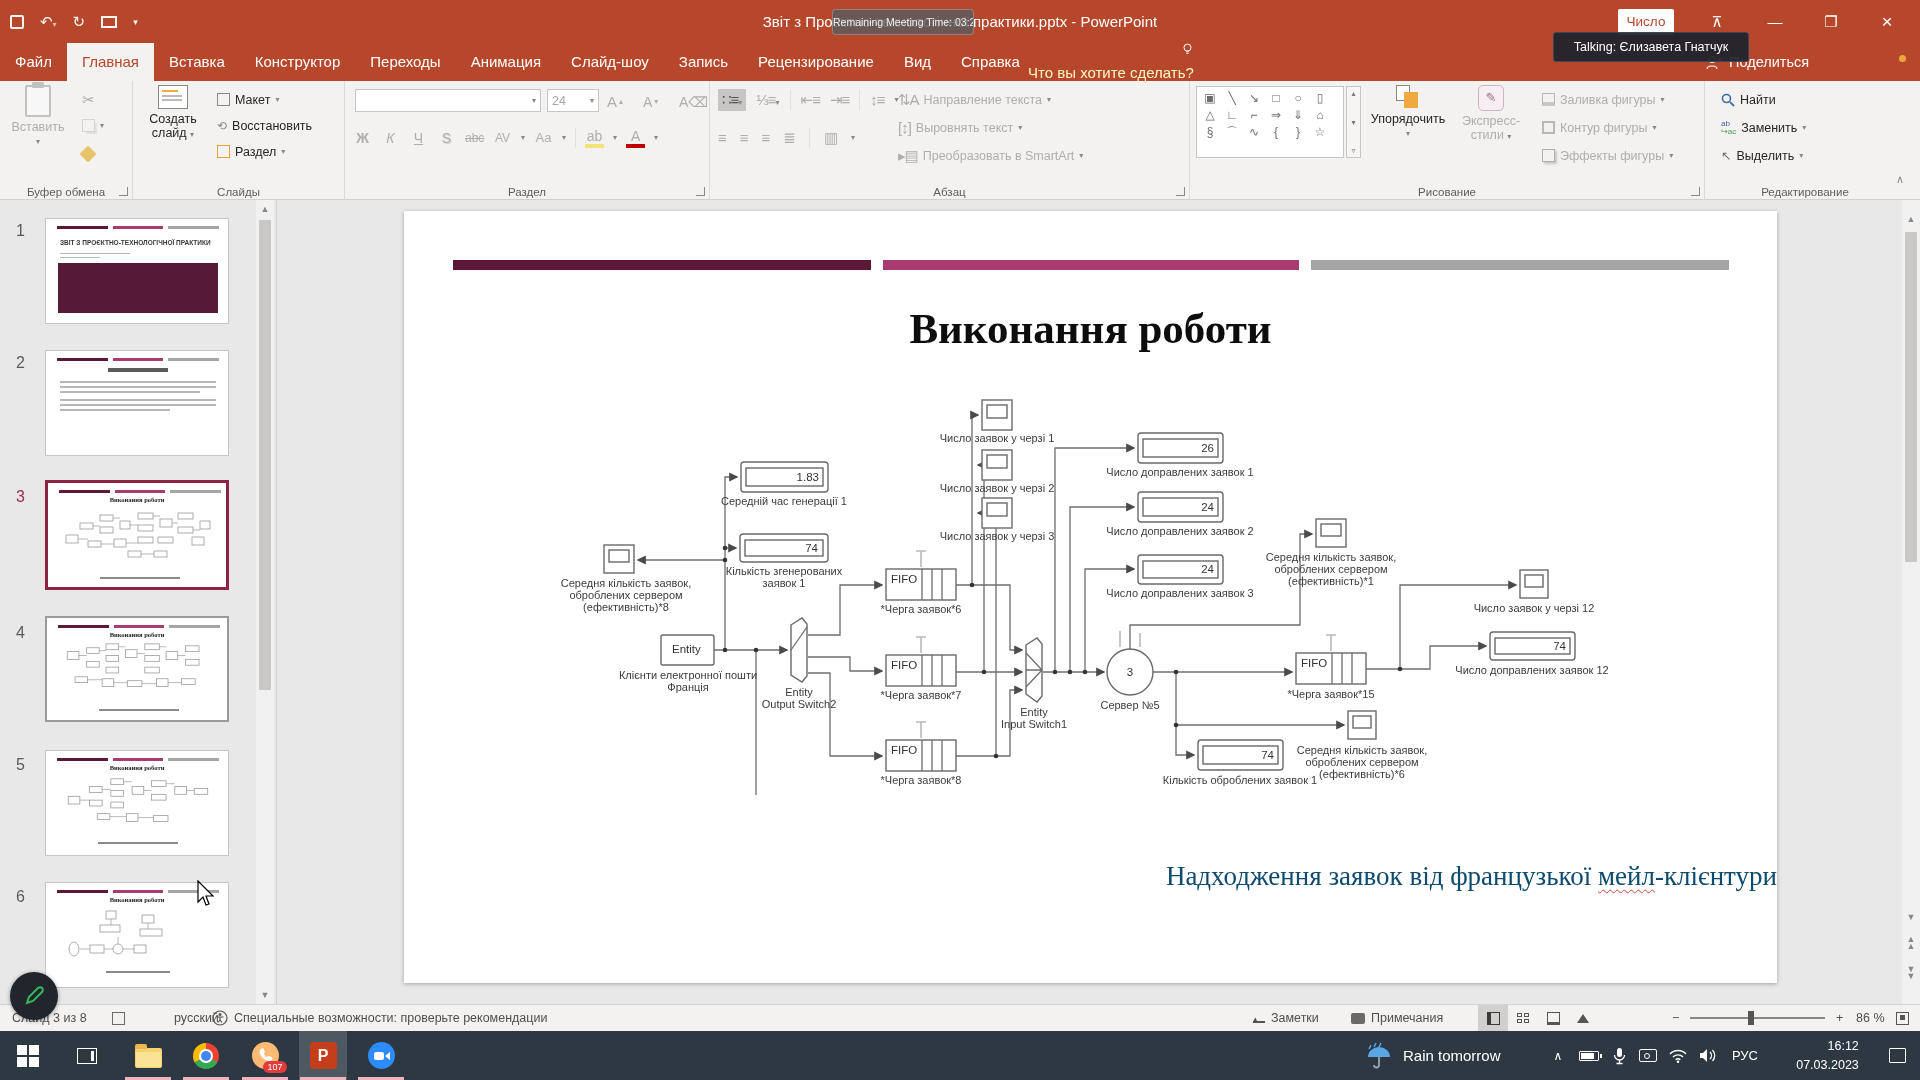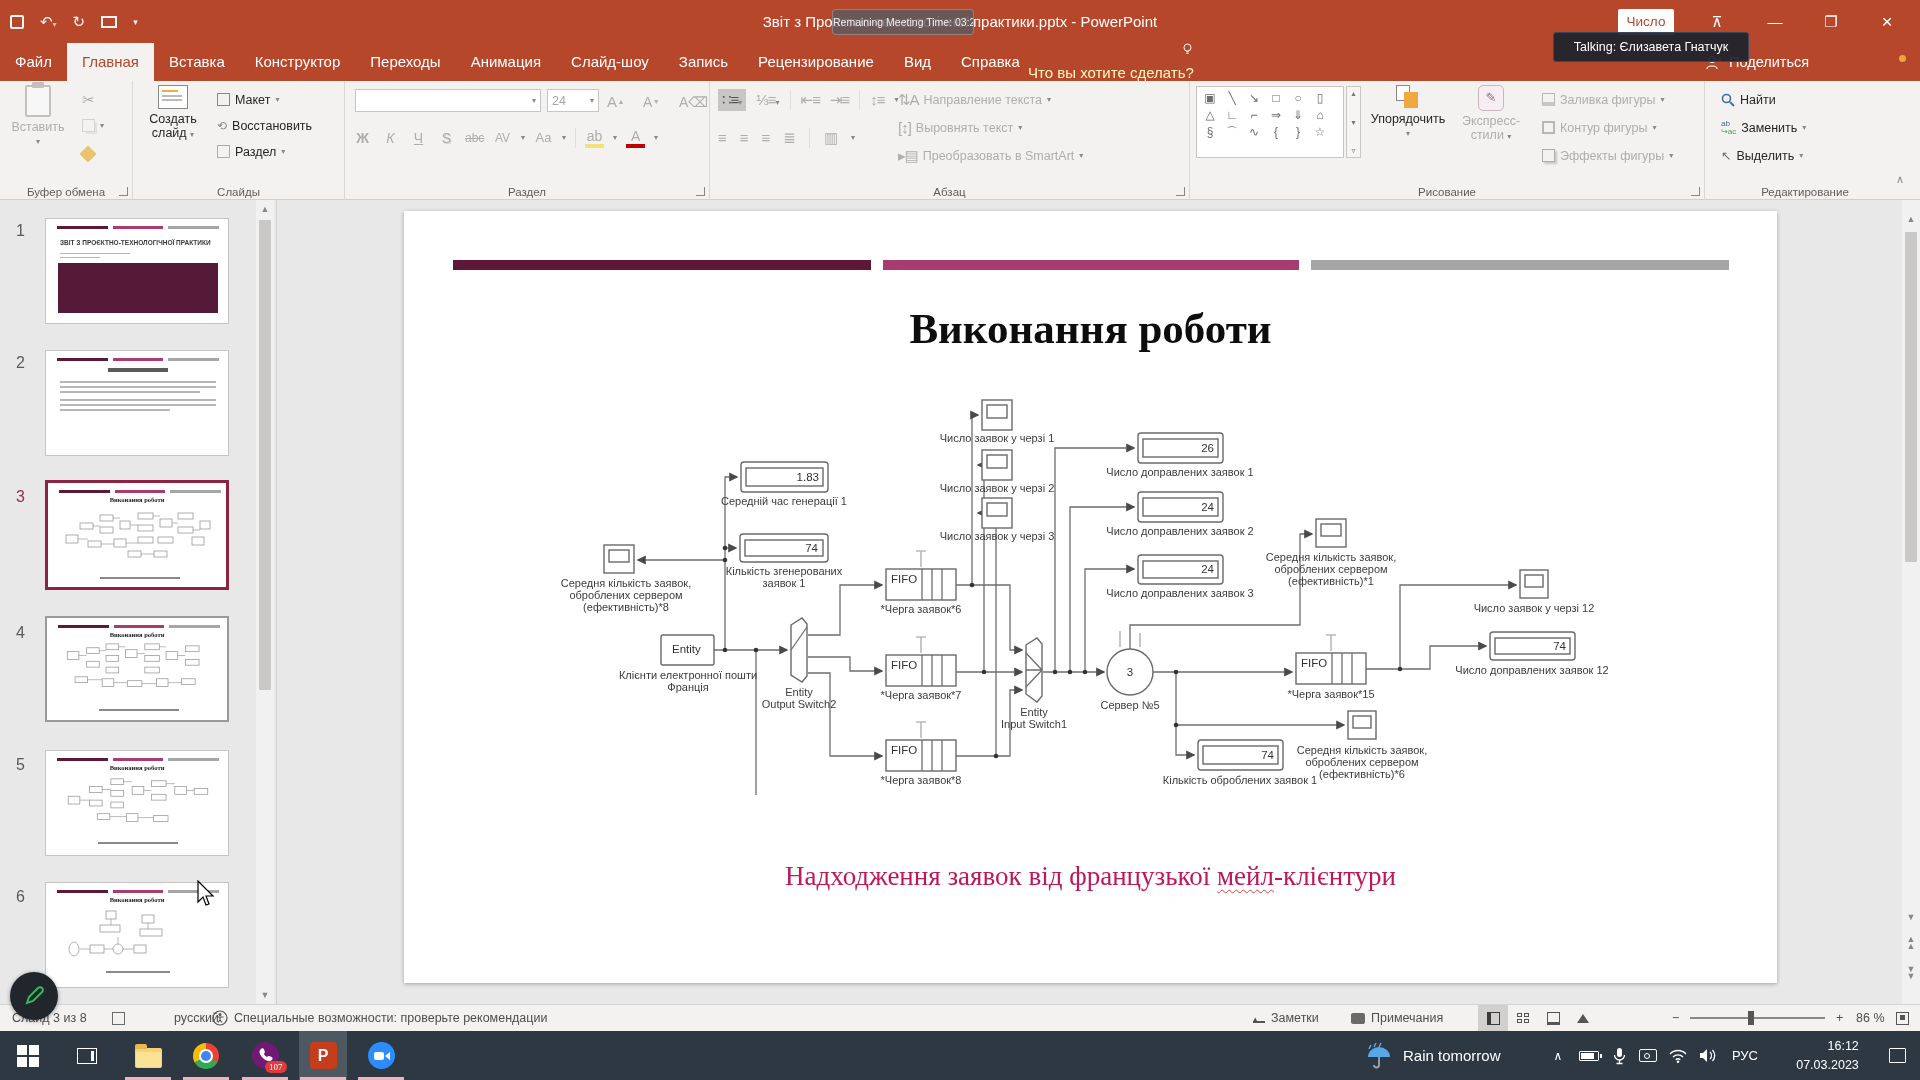--- a/index.html
+++ b/index.html
@@ -68,22 +68,22 @@
   .tline{position:absolute;background:#b9b7b5;height:2px;}
   .mini-title{position:absolute;left:0;right:0;top:13px;text-align:center;font-family:"Liberation Serif",serif;font-weight:bold;font-size:6.5px;color:#222;}
   .scrollbar{position:absolute;background:#f1f1f1;}
   .sthumb{position:absolute;background:#c9c8c6;border-radius:1px;}
   .sarrow{position:absolute;color:#8a8886;font-size:9px;width:100%;text-align:center;}
   
   #canvas{left:404px;top:211px;width:1373px;height:772px;background:#fff;box-shadow:0 1px 4px rgba(0,0,0,.3);}
   .topbar{position:absolute;top:49px;height:10px;}
   #slide-title{position:absolute;left:0;right:0;top:93px;text-align:center;font-family:"Liberation Serif",serif;
       font-weight:bold;font-size:43px;color:#0d0d0d;}
-  #slide-caption{position:absolute;left:0;right:0;top:650px;text-align:center;font-family:"Liberation Serif",serif;
-      font-size:27px;color:#be185d;}
+  #slide-caption{position:absolute;left:0;right:0;top:650px;text-align:right;font-family:"Liberation Serif",serif;
+      font-size:27px;color:#0c4a6e;}
   .squiggle{text-decoration:underline;text-decoration-style:wavy;text-decoration-color:#d04a3a;text-decoration-thickness:1px;text-underline-offset:4px;}
   
   .dl{font-family:"Liberation Sans",sans-serif;font-size:11px;fill:#3c3c3c;}
   .dv{font-family:"Liberation Sans",sans-serif;font-size:11.5px;fill:#333;}
   .bk{fill:#fff;stroke:#6a6a6a;stroke-width:1.4;}
   .ln{fill:none;stroke:#6e6e6e;stroke-width:1.3;}
   .tick{stroke:#b9b9b9;stroke-width:1.6;}
   
   #statusbar{left:0;top:1004px;width:1920px;height:27px;background:#f3f2f1;border-top:1px solid #d6d4d2;
       font-size:12.5px;color:#514f4d;}
@@ -95,21 +95,21 @@
   .tkslot{position:absolute;top:0;width:48px;height:49px;display:flex;align-items:center;justify-content:center;}
   .runline{position:absolute;bottom:0;left:1px;right:1px;height:3px;background:#efb3bd;}
   .tkslot.active{background:rgba(255,255,255,.16);}
   .trayico{position:absolute;top:0;height:49px;display:flex;align-items:center;justify-content:center;color:#fff;}
   .chrome{width:26px;height:26px;border-radius:50%;background:conic-gradient(#ea4335 0 120deg,#34a853 120deg 240deg,#fbbc05 240deg 360deg);position:relative;}
   .chrome:before{content:"";position:absolute;inset:6px;border-radius:50%;background:#fff;}
   .chrome:after{content:"";position:absolute;inset:8px;border-radius:50%;background:#4285f4;}
   .fold{width:27px;height:20px;background:#f8d170;border-radius:2px;position:relative;margin-top:4px;}
   .fold:before{content:"";position:absolute;left:0;top:-4px;width:12px;height:5px;background:#e8b74e;border-radius:2px 2px 0 0;}
   .fold:after{content:"";position:absolute;left:1px;top:4px;right:1px;bottom:1px;background:#fbe396;border-radius:1px;}
-  .viber{width:27px;height:27px;border-radius:50%;background:#701a75;position:relative;font-family:Liberation Serif, serif;}
+  .viber{width:27px;height:27px;border-radius:50%;background:#fdba74;position:relative;}
   .badge{position:absolute;right:-8px;bottom:-4px;background:#e23b3b;color:#fff;border-radius:8px;font-size:9px;
       padding:1px 4px;line-height:10px;}
   .pptico{width:27px;height:27px;border-radius:4px;background:#c43e1c;color:#fff;font-weight:bold;font-size:16px;
       display:flex;align-items:center;justify-content:center;}
   .zoomico{width:27px;height:27px;border-radius:50%;background:#2d8cff;position:relative;}
   .zoomico:before{content:"";position:absolute;left:6px;top:10px;width:10px;height:8px;background:#fff;border-radius:2px;}
   .zoomico:after{content:"";position:absolute;left:17px;top:10px;border-top:4px solid transparent;border-bottom:4px solid transparent;border-right:5px solid #fff;}
   .start{display:grid;grid-template-columns:10px 10px;grid-template-rows:10px 10px;gap:2px;}
   .start i{background:#fff;}
   .batt{width:20px;height:10px;border:1.5px solid #fff;border-radius:1px;position:relative;}

